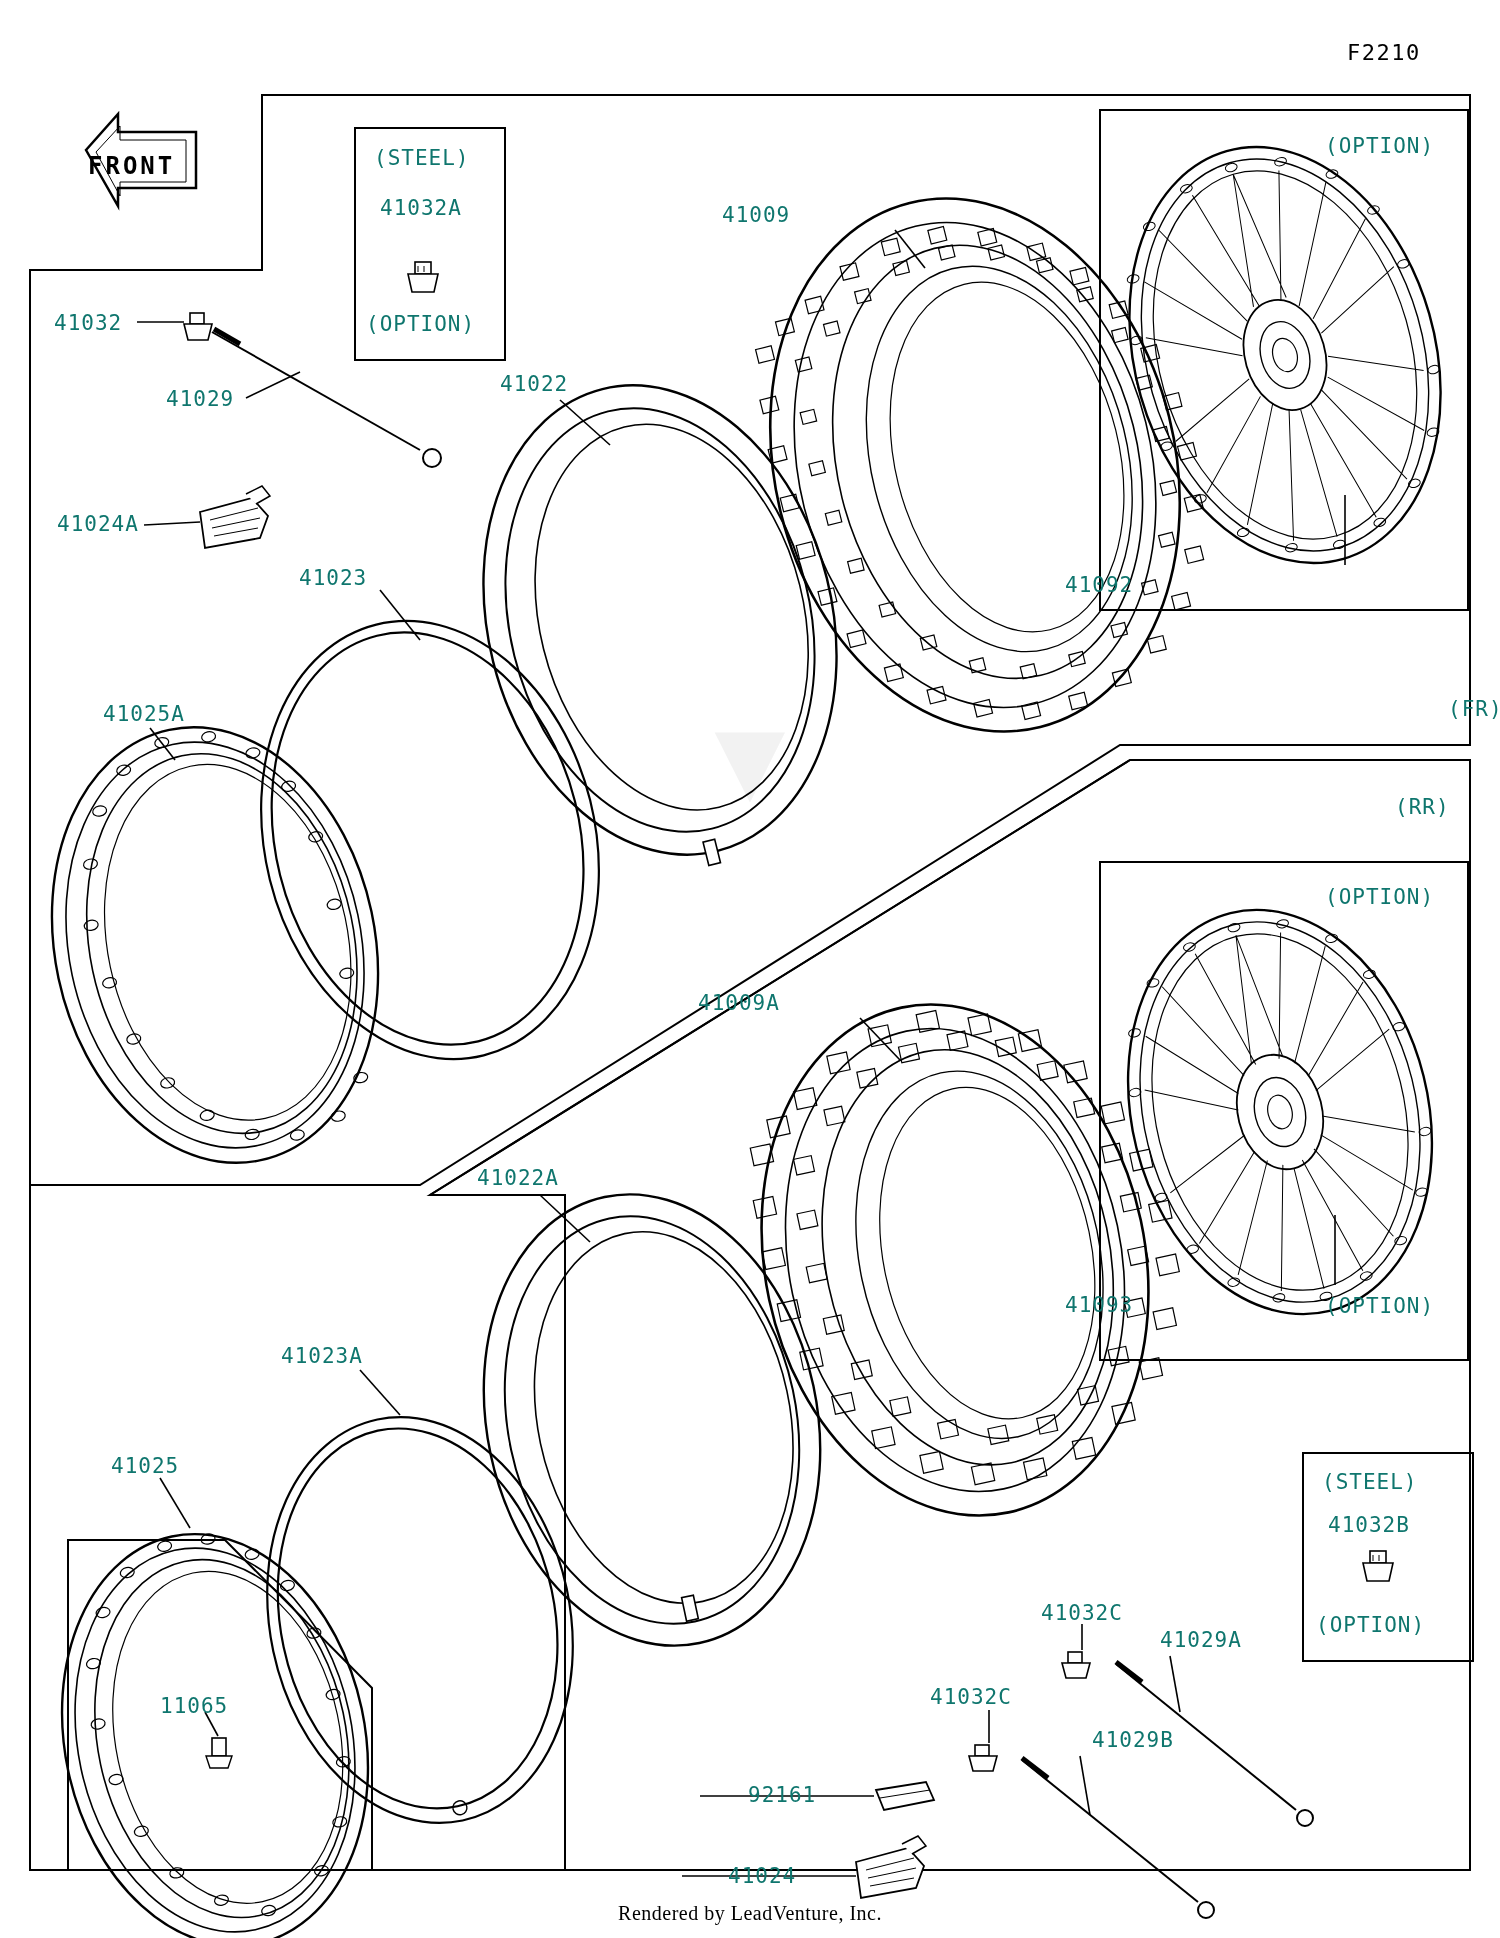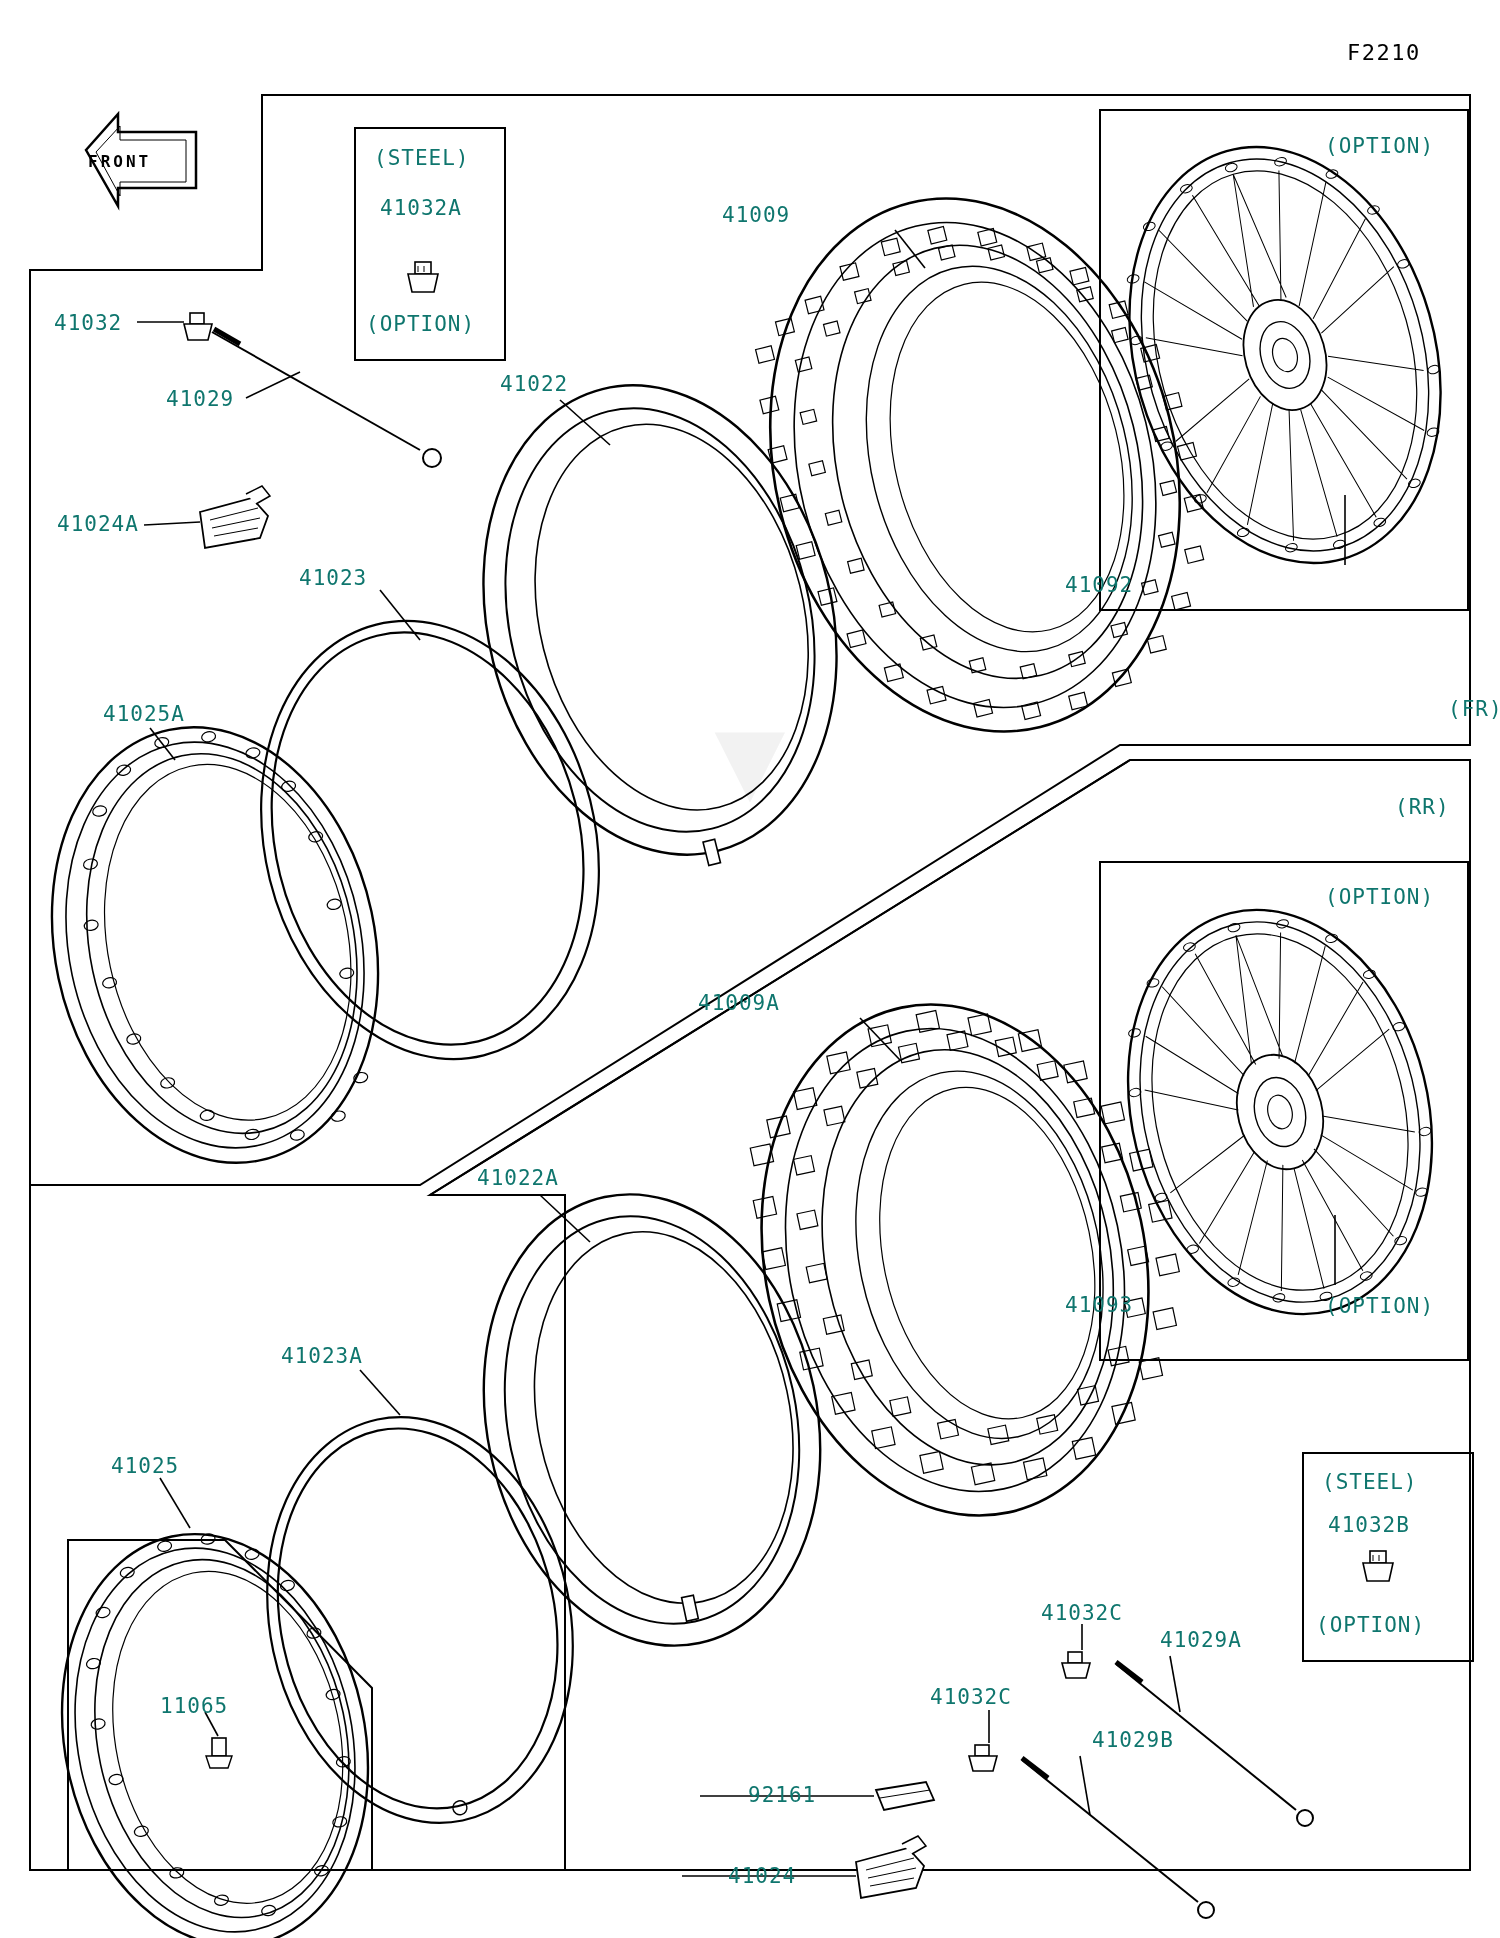--- a/index.html
+++ b/index.html
@@ -64,21 +64,21 @@
     text-align: center;
     font-size: 120px;
     color: #f2f2f2;
     pointer-events: none;
     font-family: "Liberation Sans", sans-serif;
   }
   .front-text {
     position: absolute;
     left: 88px;
     top: 152px;
-    font-size: 16px;
+    font-size: 24px;
     letter-spacing: 3px;
     font-weight: bold;
     font-family: "DejaVu Sans Mono", monospace;
   }
 </style>
 </head>
 <body>
 
 <div id="page">
 
@@ -508,14 +508,15 @@
   <div class="lbl" style="left:111px; top:1454px;">41025</div>
   <div class="lbl" style="left:160px; top:1694px;">11065</div>
   <div class="lbl" style="left:1065px; top:1293px;">41093</div>
   <div class="lbl" style="left:1041px; top:1601px;">41032C</div>
   <div class="lbl" style="left:1160px; top:1628px;">41029A</div>
   <div class="lbl" style="left:930px; top:1685px;">41032C</div>
   <div class="lbl" style="left:1048px; top:1728px;margin-left:44px;">41029B</div>
   <div class="lbl" style="left:748px; top:1783px;">92161</div>
   <div class="lbl" style="left:728px; top:1864px;">41024</div>
 
+  <div class="footer" style="top:1902px;">Rendered by LeadVenture, Inc.</div>
 
 </div>
 
 </body></html>

